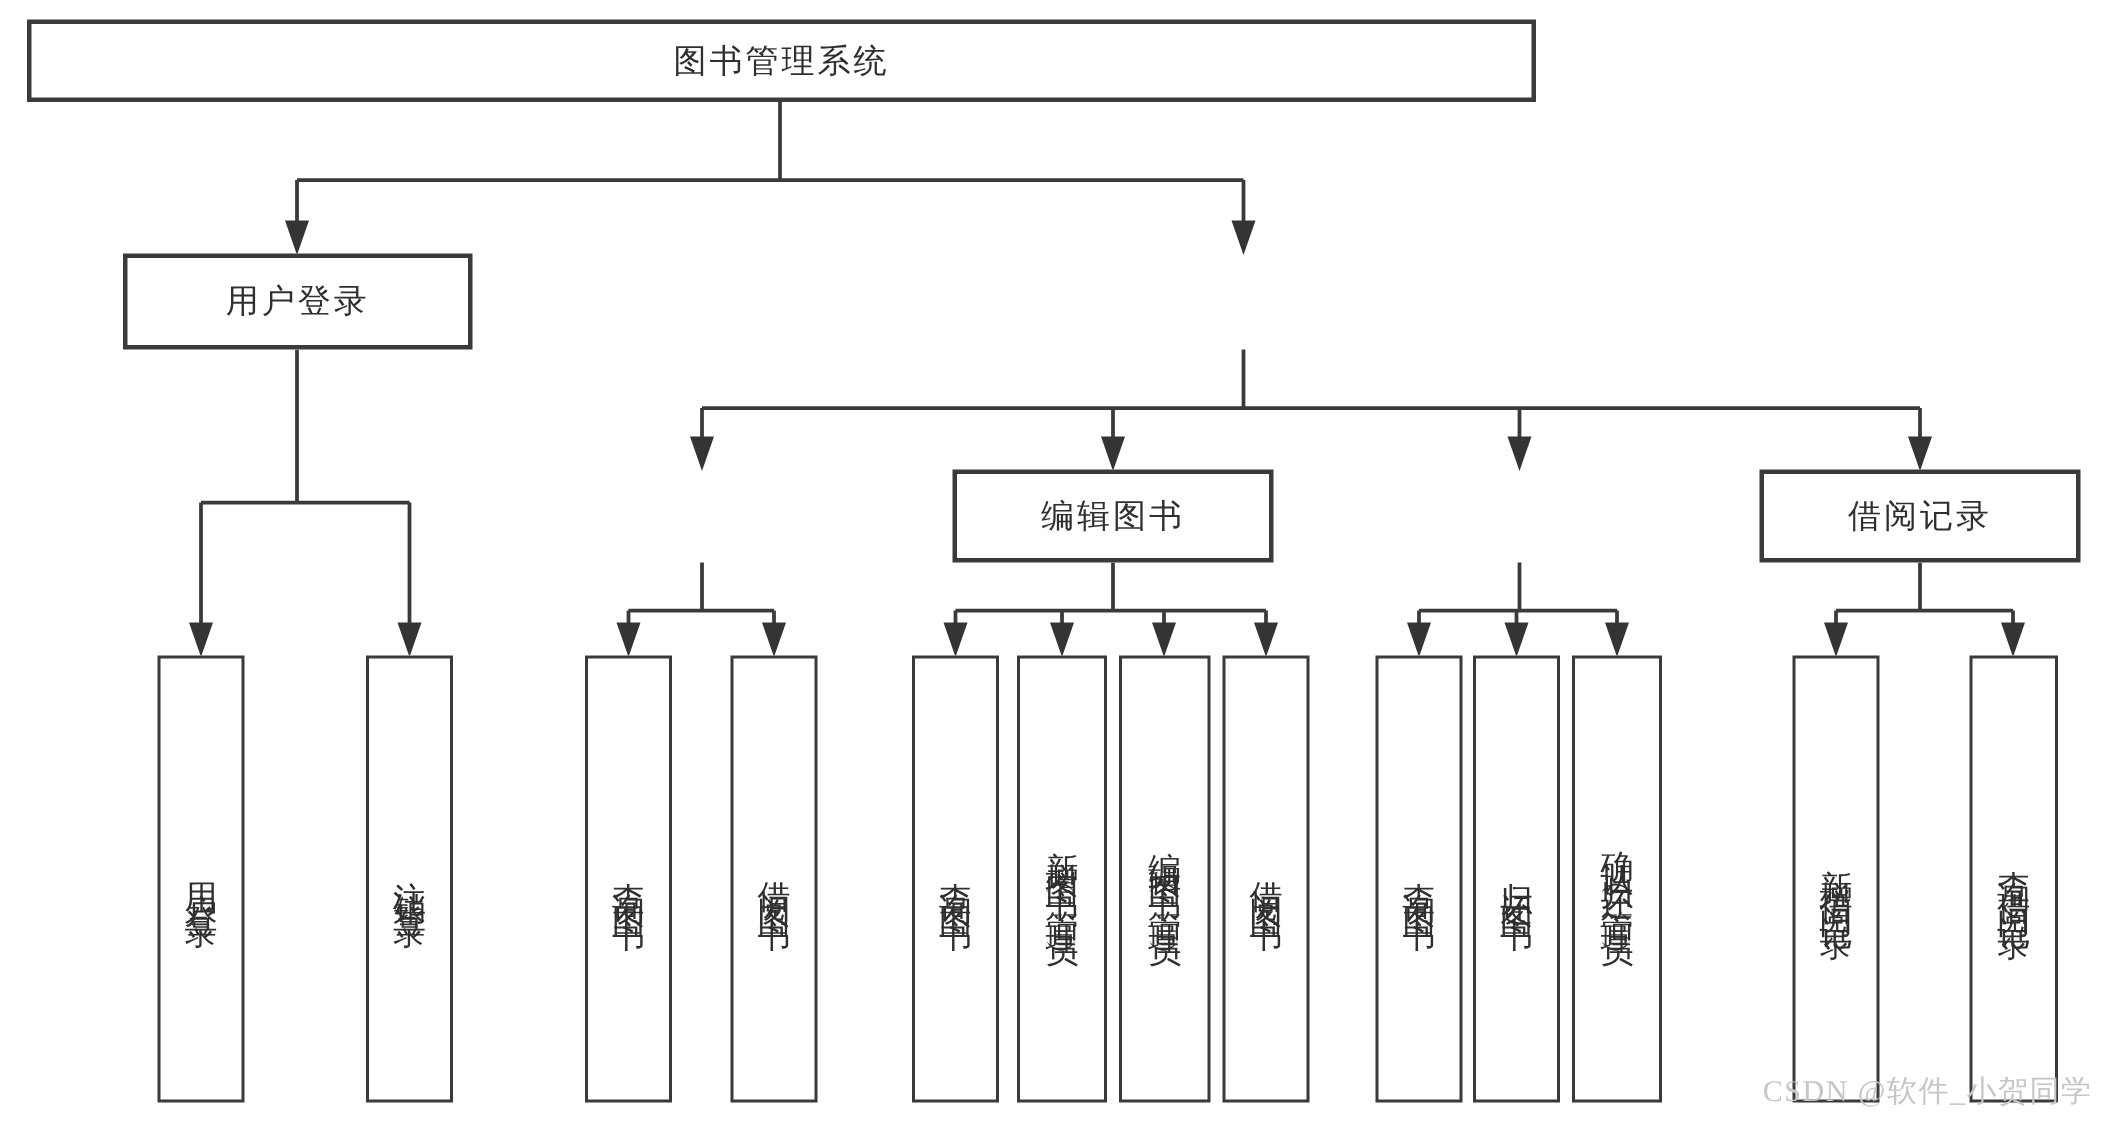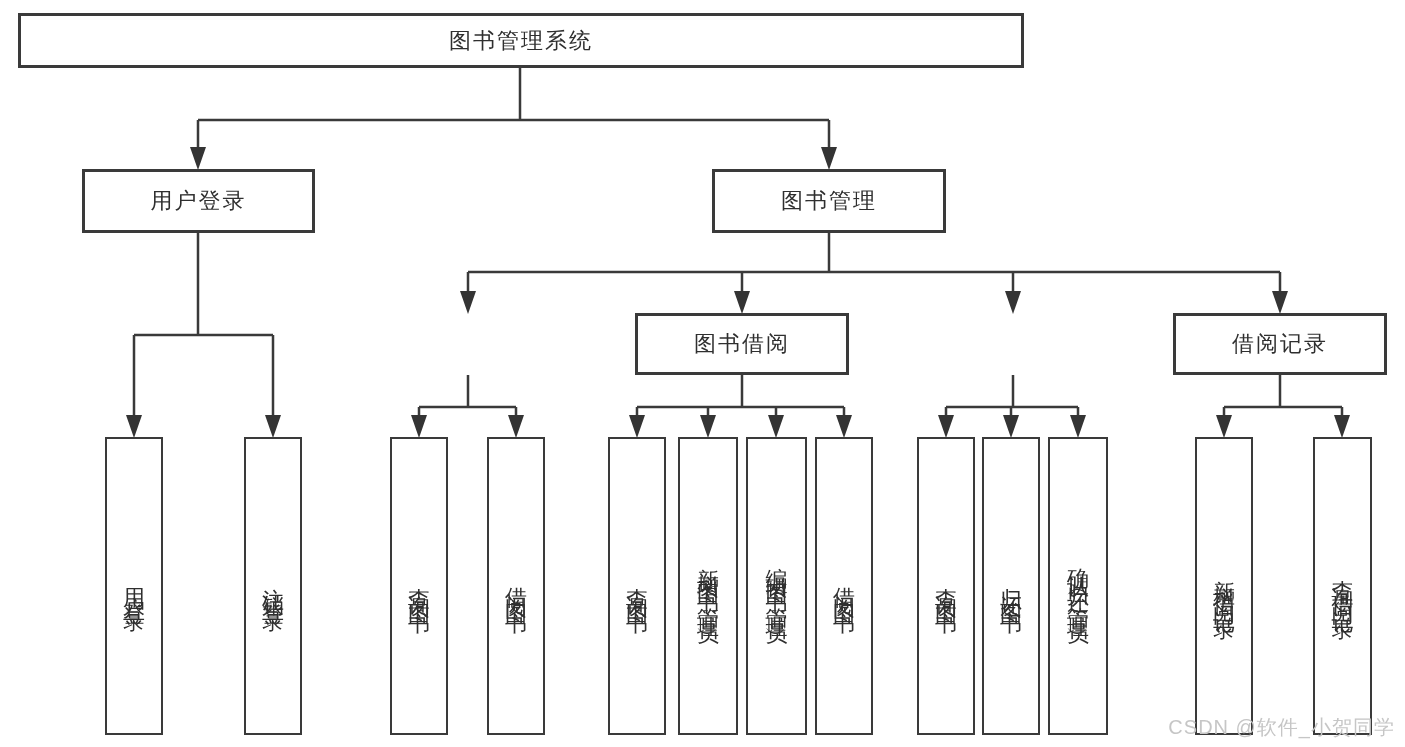--- a/index.html
+++ b/index.html
@@ -1,20 +1,20 @@
 <!DOCTYPE html>
 <html><head>
 <meta charset="utf-8">
 <style>
   html,body{margin:0;padding:0;background:#ffffff;}
   .canvas{
     position:relative;
     width:1405px;height:747px;
     background:#ffffff;
-    font-family:Liberation Sans, sans-serif;
+    font-family:Liberation Serif, serif;
     overflow:hidden;
   }
   .wires{position:absolute;left:0;top:0;z-index:1;}
   .wires path{fill:none;stroke:#3a3a3a;stroke-width:2.5;}
   .wires polygon{fill:#343434;stroke:none;}
   .box{
     position:absolute;
     box-sizing:border-box;
     background:#ffffff;
     border:3px solid #3a3a3a;
@@ -82,26 +82,23 @@
       </g>
   </svg>
 
   <div class="box" style="left:18px;top:13px;width:1006px;height:55px">
     <span class="lbl">图书管理系统</span>
   </div>
 
   <div class="box" style="left:82px;top:169px;width:233px;height:64px">
     <span class="lbl">用户登录</span>
   </div>
-  <div class="box" style="left:712px;top:169px;width:234px;height:64px">
-    <span class="lbl">图书管理</span>
-  </div>
 
   <div class="box" style="left:635px;top:313px;width:214px;height:62px">
-    <span class="lbl">图书借阅</span>
+    <span class="lbl">编辑图书</span>
   </div>
   <div class="box" style="left:1173px;top:313px;width:214px;height:62px">
     <span class="lbl">借阅记录</span>
   </div>
 
   <div class="box leaf" style="left:105px;top:437px;width:58px;height:298px">
     <span class="lbl">用户登录</span>
   </div>
   <div class="box leaf" style="left:244px;top:437px;width:58px;height:298px">
     <span class="lbl">注销登录</span>

